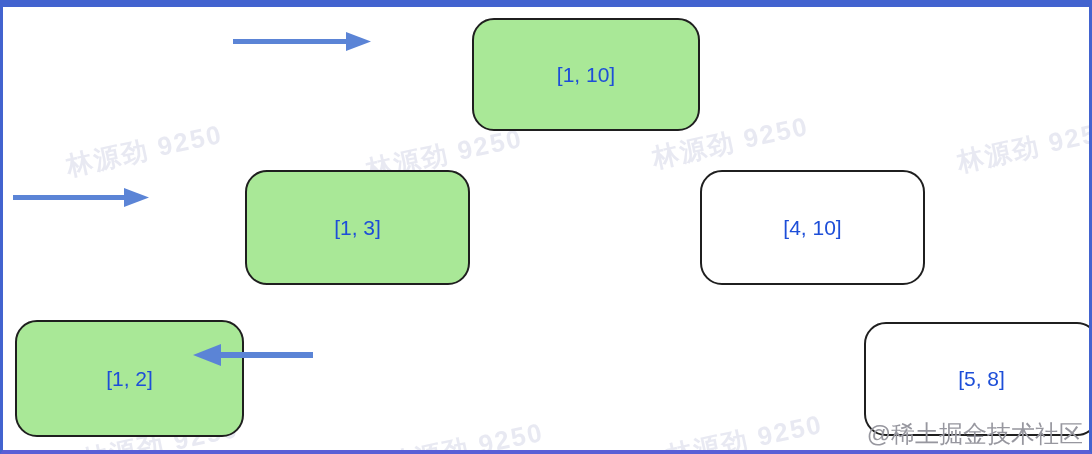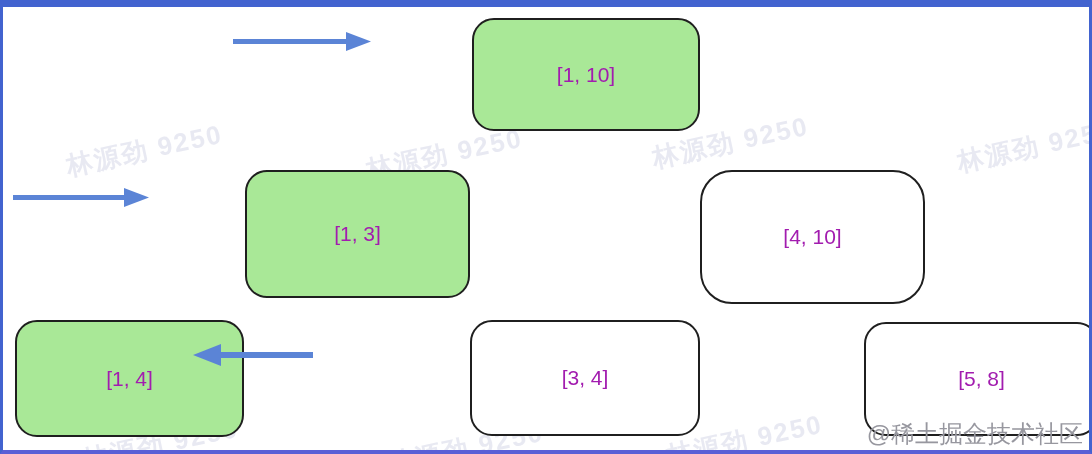--- a/index.html
+++ b/index.html
@@ -13,21 +13,21 @@
     border-bottom:4px solid var(--frame-bottom,#5a5fd6);
     overflow:hidden;
     font-family:"Liberation Sans", sans-serif;
   }
   .node{
     position:absolute;
     box-sizing:border-box;
     border:2px solid #1f1f1f;
     border-radius:22px;
     display:flex;align-items:center;justify-content:center;
-    font-size:21px;color:#a21caf;
+    font-size:21px;color:#1d4ed8;
     background:#ffffff;
     z-index:2;
   }
   .node.green{background:var(--hl,#a9e897);}
   .arrow{position:absolute;z-index:3;}
   .arrow svg{display:block;}
   .wm{
     position:absolute;
     font-size:26px;font-weight:700;letter-spacing:2px;
     color:var(--wm,rgba(203,207,226,0.45));
@@ -39,22 +39,22 @@
   .credit{
     position:absolute;
     right:6px;bottom:0px;
     font-size:24px;
     color:var(--credit,#97979f);
     z-index:4;
     white-space:nowrap;
   }
   
   #n0{left:469px;top:11px;width:228px;height:113px;}
-  #n1{left:242px;top:163px;width:225px;height:128px;text-align:right;}
-  #n2{left:697px;top:163px;width:225px;height:134px;border-radius:32px;}
+  #n1{left:242px;top:163px;width:225px;height:115px;text-align:right;}
+  #n2{left:697px;top:163px;width:225px;height:115px;}
   #n3{left:12px; top:313px;width:229px;height:117px;}
   #n4{left:467px;top:313px;width:230px;height:116px;}
   #n5{left:842px;top:315px;width:235px;height:114px;margin-left:19px;}
   #arrow-top{left:230px;top:22px;}
   #arrow-mid{left:10px;top:178px;}
   #arrow-bottom{left:190px;top:334px;}
   #wm1{left:62px;top:126px;}
   #wm2{left:362px;top:130px;}
   #wm3{left:648px;top:118px;}
   #wm4{left:953px;top:122px;}
@@ -78,24 +78,21 @@
   <div class="node green" id="n0">
     <span>[1, 10]</span>
   </div>
   <div class="node green" id="n1">
     <span>[1, 3]</span>
   </div>
   <div class="node" id="n2">
     <span>[4, 10]</span>
   </div>
   <div class="node green" id="n3">
-    <span>[1, 4]</span>
-  </div>
-  <div class="node" id="n4">
-    <span>[3, 4]</span>
+    <span>[1, 2]</span>
   </div>
   <div class="node" id="n5">
     <span>[5, 8]</span>
   </div>
 
   <div class="arrow" id="arrow-top">
     <svg width="138" height="24" viewBox="0 0 138 24">
       <rect x="0" y="10" width="116" height="5" class="arrow-fill" fill="#5b84d6"></rect>
       <polygon points="113,3 138,12.5 113,22" class="arrow-fill" fill="#5b84d6"></polygon>
     </svg>

